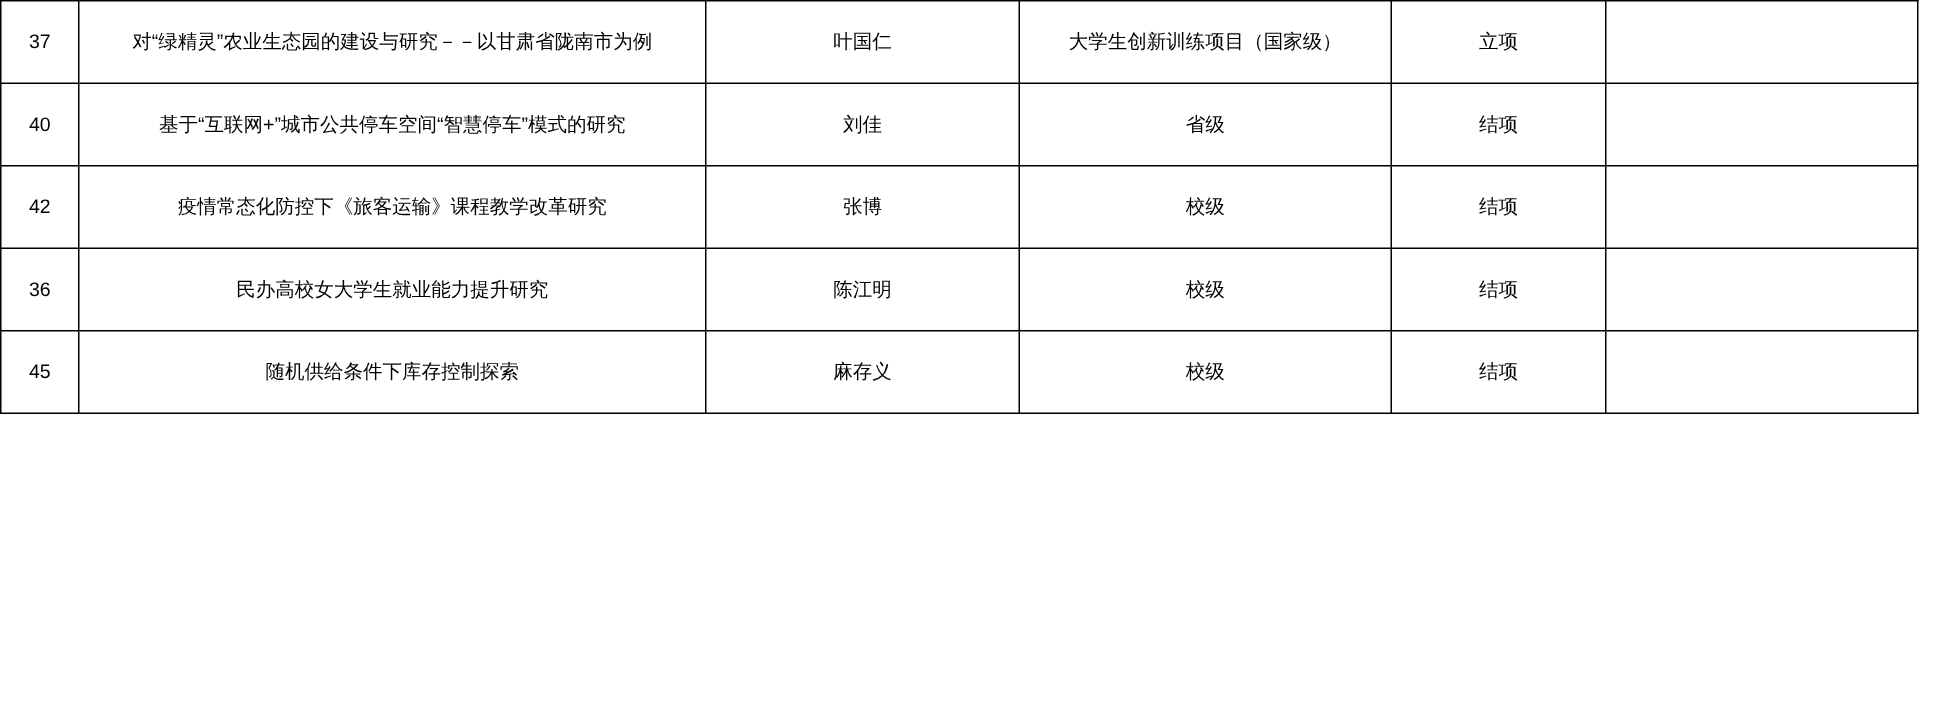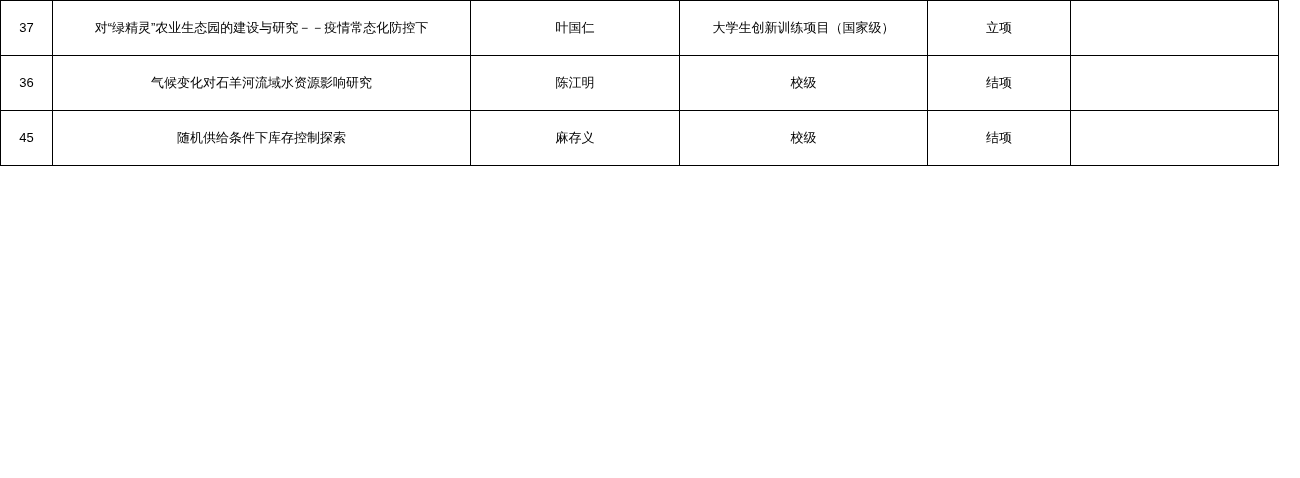--- a/index.html
+++ b/index.html
@@ -70,35 +70,51 @@
       <col class="c-title">
       <col class="c-person">
       <col class="c-type">
       <col class="c-status">
       <col class="c-blank">
     </colgroup>
     <tbody>
 
       <tr class="r-normal">
         <td class="cell-num">37</td>
-        <td class="cell-title">对“绿精灵”农业生态园的建设与研究－－疫情常态化防控下</td>
+        <td class="cell-title">对“绿精灵”农业生态园的建设与研究－－以甘肃省陇南市为例</td>
         <td class="cell-person">叶国仁</td>
         <td class="cell-type">大学生创新训练项目（国家级）</td>
         <td class="cell-status">立项</td>
         <td class="cell-blank with-bottom"></td>
       </tr>
 
 
 
-
+      <tr class="r-normal">
+        <td class="cell-num">40</td>
+        <td class="cell-title">基于“互联网+”城市公共停车空间“智慧停车”模式的研究</td>
+        <td class="cell-person">刘佳</td>
+        <td class="cell-type">省级</td>
+        <td class="cell-status">结项</td>
+        <td class="cell-blank"></td>
+      </tr>
 
 
       <tr class="r-normal">
+        <td class="cell-num">42</td>
+        <td class="cell-title">疫情常态化防控下《旅客运输》课程教学改革研究</td>
+        <td class="cell-person">张博</td>
+        <td class="cell-type">校级</td>
+        <td class="cell-status">结项</td>
+        <td class="cell-blank"></td>
+      </tr>
+
+      <tr class="r-normal">
         <td class="cell-num">36</td>
-        <td class="cell-title">气候变化对石羊河流域水资源影响研究</td>
+        <td class="cell-title">民办高校女大学生就业能力提升研究</td>
         <td class="cell-person">陈江明</td>
         <td class="cell-type">校级</td>
         <td class="cell-status">结项</td>
         <td class="cell-blank"></td>
       </tr>
 
 
       <tr class="r-normal">
         <td class="cell-num">45</td>
         <td class="cell-title">随机供给条件下库存控制探索</td>

